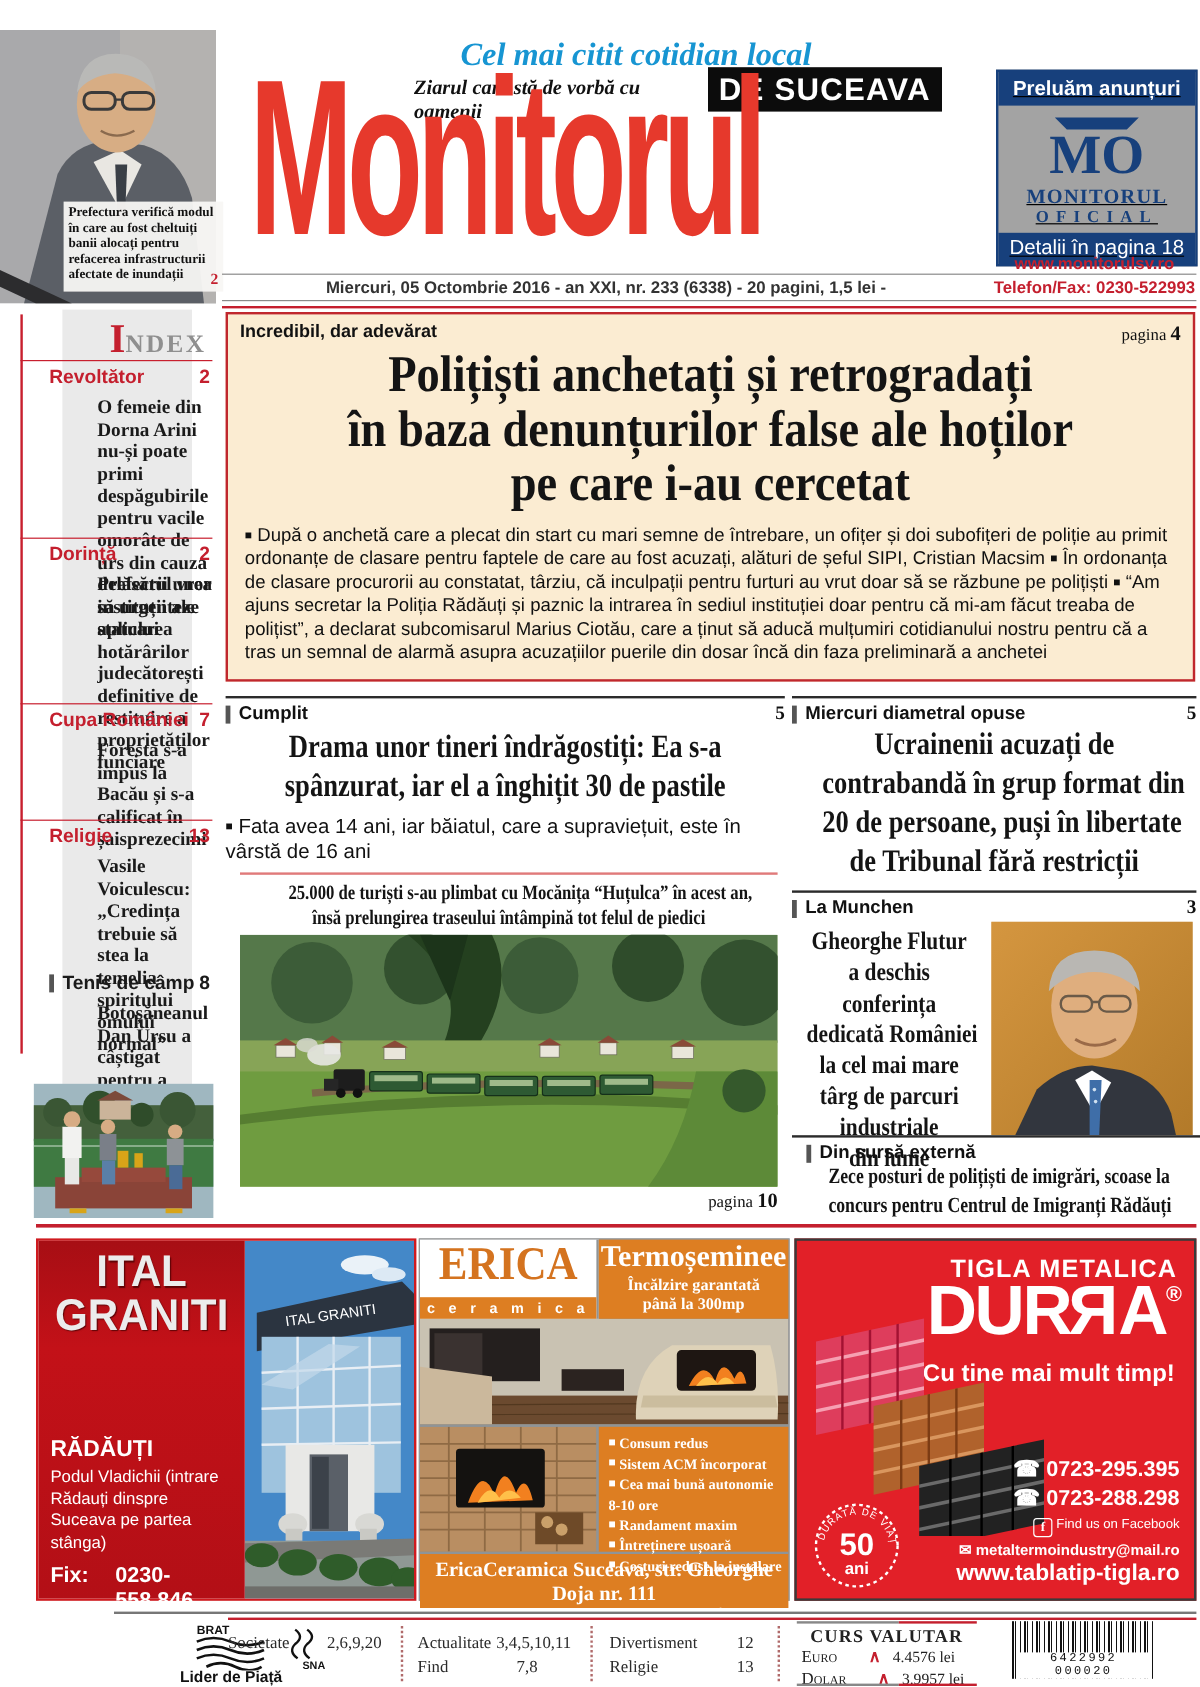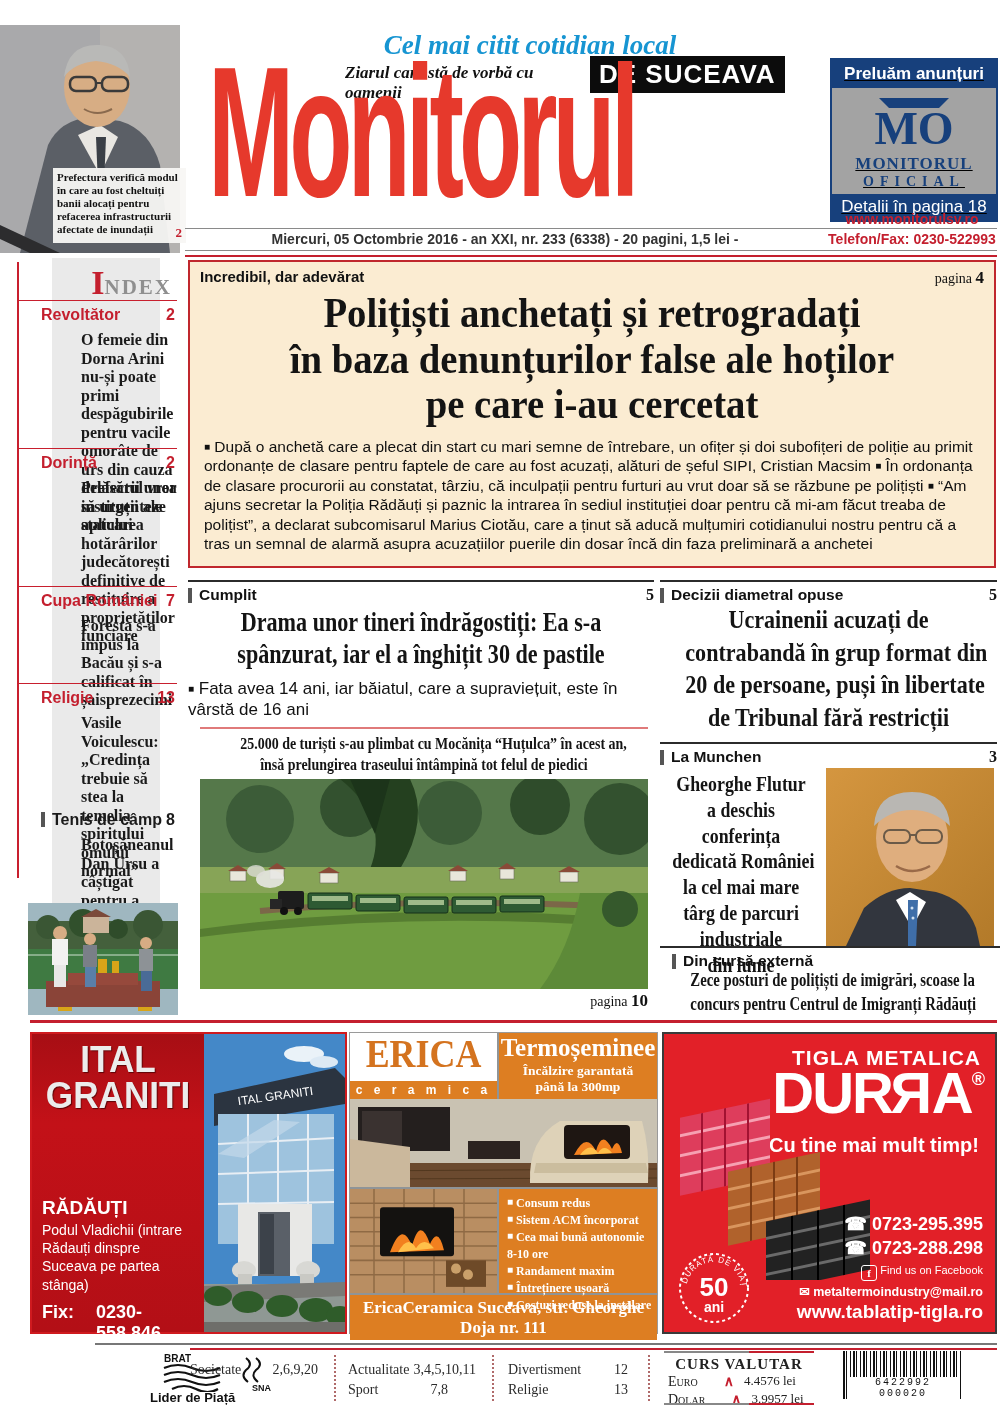--- a/index.html
+++ b/index.html
@@ -388,21 +388,21 @@
     <path d="M380 114 L448 114 L448 210 L340 210 Q370 170 380 114 Z" fill="#5d8a38"></path>
     <circle cx="420" cy="130" r="18" fill="#35592c"></circle>
   </svg>
   <div class="abs pagelab moc-page">
     <span>pagina</span>
     <b>10</b>
   </div>
 
   <div class="abs sech" style="left:660px;top:580px;width:337px;">
     <span class="tick"></span>
-    <span class="lab">Decizii diametral opuse</span>
+    <span class="lab">Miercuri diametral opuse</span>
     <span class="pg">5</span>
   </div>
   <div class="abs hl ucr-hl">
     <div class="ln">Ucrainenii acuzați de</div>
     <div class="ln">contrabandă în grup format din</div>
     <div class="ln">20 de persoane, puși în libertate</div>
     <div class="ln">de Tribunal fără restricții</div>
   </div>
 
   <div class="abs sech" style="left:660px;top:742px;width:337px;">
@@ -684,21 +684,21 @@
       <span class="p">2,6,9,20</span>
     </div>
   </div>
   <div class="abs fsep" style="left:334px;"></div>
   <div class="abs fcol" style="left:348px;width:128px;">
     <div class="row">
       <span>Actualitate</span>
       <span class="p">3,4,5,10,11</span>
     </div>
     <div class="row">
-      <span>Sport</span>
+      <span>Find</span>
       <span class="p" style="margin-right:28px;">7,8</span>
     </div>
   </div>
   <div class="abs fsep" style="left:492px;"></div>
   <div class="abs fcol" style="left:508px;width:120px;">
     <div class="row">
       <span>Divertisment</span>
       <span class="p">12</span>
     </div>
     <div class="row">

